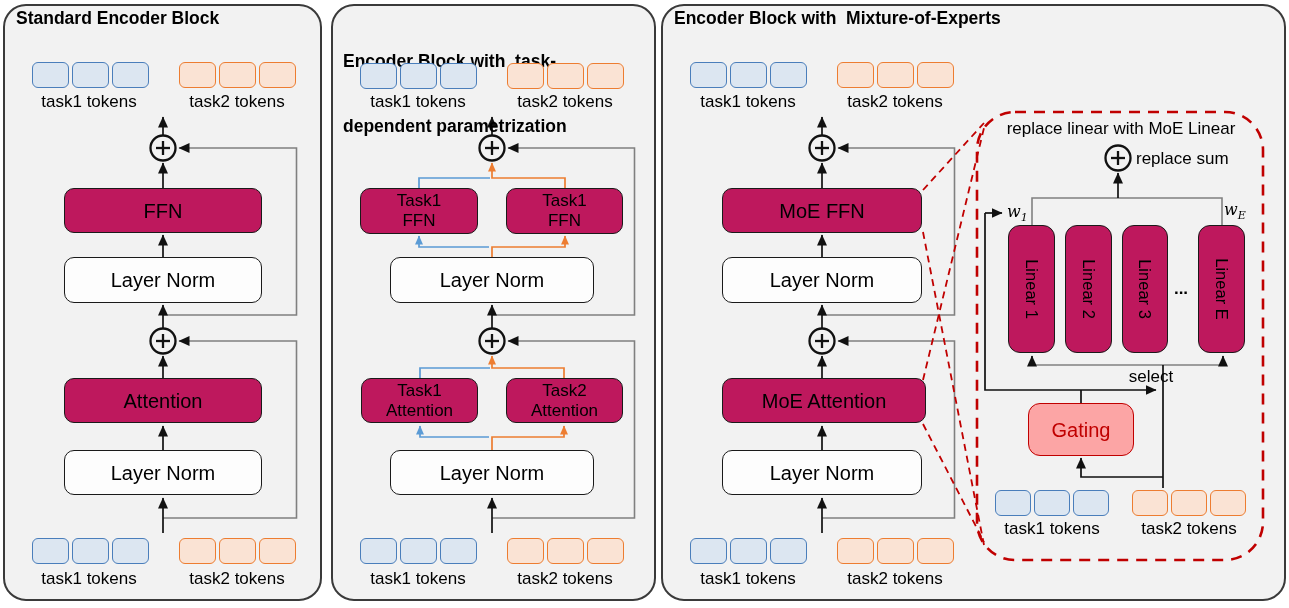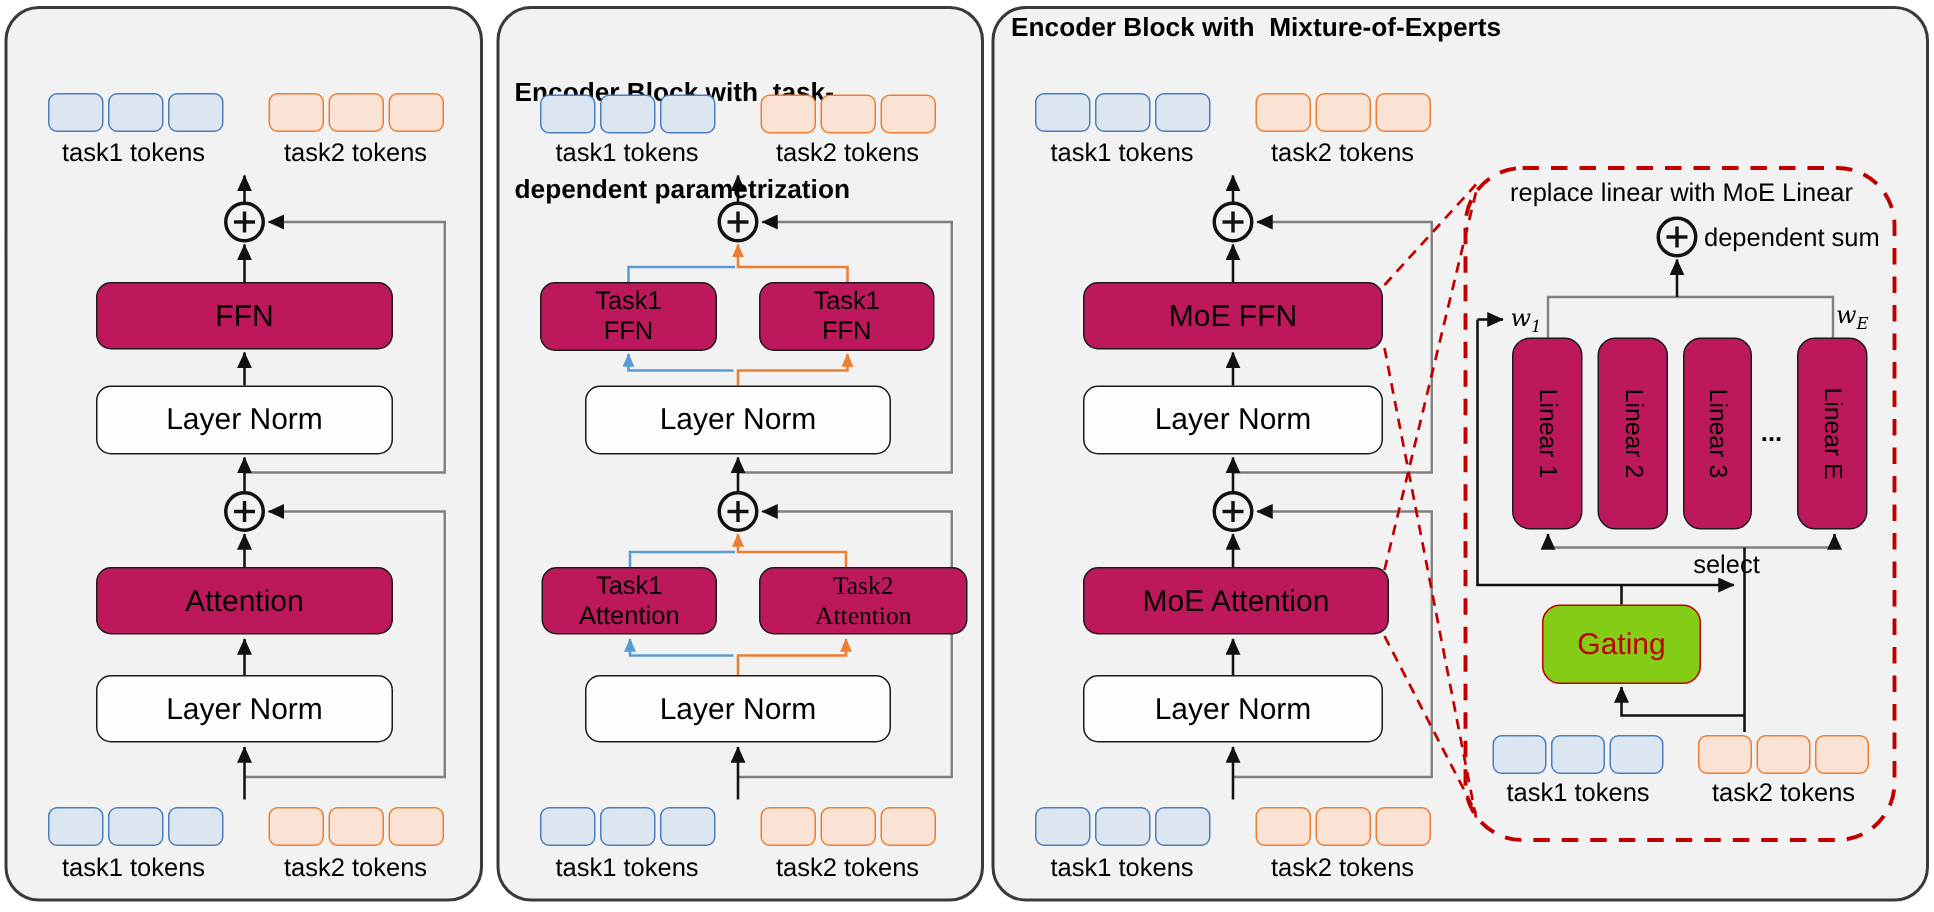--- a/index.html
+++ b/index.html
@@ -5,21 +5,21 @@
   html,body{margin:0;padding:0;background:#ffffff;}
   .stage{position:relative;width:1289px;height:608px;background:#ffffff;
          font-family:"Liberation Sans", sans-serif;color:#000;overflow:hidden;}
   .stage svg{position:absolute;left:0;top:0;z-index:1;}
   .panel-title{position:absolute;z-index:2;font-weight:700;font-size:17.5px;line-height:21.5px;white-space:pre;color:#000;}
   .box{position:absolute;z-index:2;box-sizing:border-box;border:1.6px solid #1a1a1a;border-radius:10px;
        background:#fdfdfd;display:flex;flex-direction:column;align-items:center;justify-content:center;
        font-size:20px;line-height:22px;text-align:center;}
   .box.yellow{background:#be185d;}
   .box.two-line{font-size:17px;line-height:20px;}
-  .box.gating{border:1.8px solid #C00000;color:#C00000;border-radius:12px;background:#84cc16;font-size:20px;}
+  .box.gating{border:1.8px solid #C00000;color:#C00000;border-radius:12px;background:#fca5a5;font-size:20px;}
   .box.linear{border-radius:12px;}
   .rot{transform:rotate(90deg);white-space:nowrap;font-size:16.5px;color:#000;}
   .token-row{position:absolute;z-index:2;display:flex;gap:3px;}
   .token{width:37px;height:26px;box-sizing:border-box;border-radius:6px;}
   .token.sm{width:36px;}
   .token.blue{background:#DCE6F1;border:1.6px solid #4A7EBB;}
   .token.orange{background:#FAE3D4;border:1.6px solid #ED7D31;}
   .tok-label{position:absolute;z-index:2;font-size:17px;white-space:nowrap;transform:translateX(-50%);}
   .small-label{position:absolute;z-index:2;font-size:17px;white-space:nowrap;}
   .center{transform:translateX(-50%);text-align:center;}
@@ -145,20 +145,21 @@
     <line class="flow" x1="1081" y1="403" x2="1081" y2="390"></line>
     <path class="flow" d="M1163,477 H1081 V458" marker-end="url(#mb)"></path>
     <g>
       <circle class="plusc" cx="1118" cy="158" r="12.5"></circle>
       <line class="plusl" x1="1111" y1="158" x2="1125" y2="158"></line>
       <line class="plusl" x1="1118" y1="151" x2="1118" y2="165"></line>
     </g>
   </g>
 </svg>
 
+<div class="panel-title" style="left:16px;top:8px;">Standard Encoder Block</div>
 <div class="panel-title" style="left:343px;top:8px;">
   <div>Encoder Block with  task-</div>
   <div>dependent parametrization</div>
 </div>
 <div class="panel-title" style="left:674px;top:8px;">Encoder Block with  Mixture-of-Experts</div>
 
 <div class="token-row" style="left:32px;top:62px;">
   <div class="token blue"></div>
   <div class="token blue"></div>
   <div class="token blue"></div>
@@ -208,21 +209,21 @@
 </div>
 <div class="box yellow two-line" style="left:506px;top:188px;width:117px;height:46px;">
   <div>Task1</div>
   <div>FFN</div>
 </div>
 <div class="box" style="left:390px;top:257px;width:204px;height:46px;">Layer Norm</div>
 <div class="box yellow two-line" style="left:361px;top:378px;width:117px;height:45px;">
   <div>Task1</div>
   <div>Attention</div>
 </div>
-<div class="box yellow two-line" style="left:506px;top:378px;width:139px;height:45px;font-family:Liberation Serif, serif;">
+<div class="box yellow two-line" style="left:506px;top:378px;width:117px;height:45px;">
   <div>Task2</div>
   <div>Attention</div>
 </div>
 <div class="box" style="left:390px;top:450px;width:204px;height:45px;">Layer Norm</div>
 
 <div class="token-row" style="left:360px;top:538px;">
   <div class="token blue"></div>
   <div class="token blue"></div>
   <div class="token blue"></div>
 </div>
@@ -259,21 +260,21 @@
 </div>
 <div class="token-row" style="left:837px;top:538px;">
   <div class="token orange"></div>
   <div class="token orange"></div>
   <div class="token orange"></div>
 </div>
 <div class="tok-label" style="left:748px;top:569px;">task1 tokens</div>
 <div class="tok-label" style="left:895px;top:569px;">task2 tokens</div>
 
 <div class="small-label center" style="left:1121px;top:119px;">replace linear with MoE Linear</div>
-<div class="small-label" style="left:1136px;top:149px;">dependent sum</div>
+<div class="small-label" style="left:1136px;top:149px;">replace sum</div>
 
 <div class="w-label" style="left:1007px;top:202px;"><span>w</span><sub>1</sub></div>
 <div class="w-label" style="left:1224px;top:200px;"><span>w</span><sub>E</sub></div>
 
 <div class="box yellow linear" style="left:1008px;top:225px;width:47px;height:128px;">
   <div class="rot">Linear 1</div>
 </div>
 <div class="box yellow linear" style="left:1065px;top:225px;width:47px;height:128px;">
   <div class="rot">Linear 2</div>
 </div>

